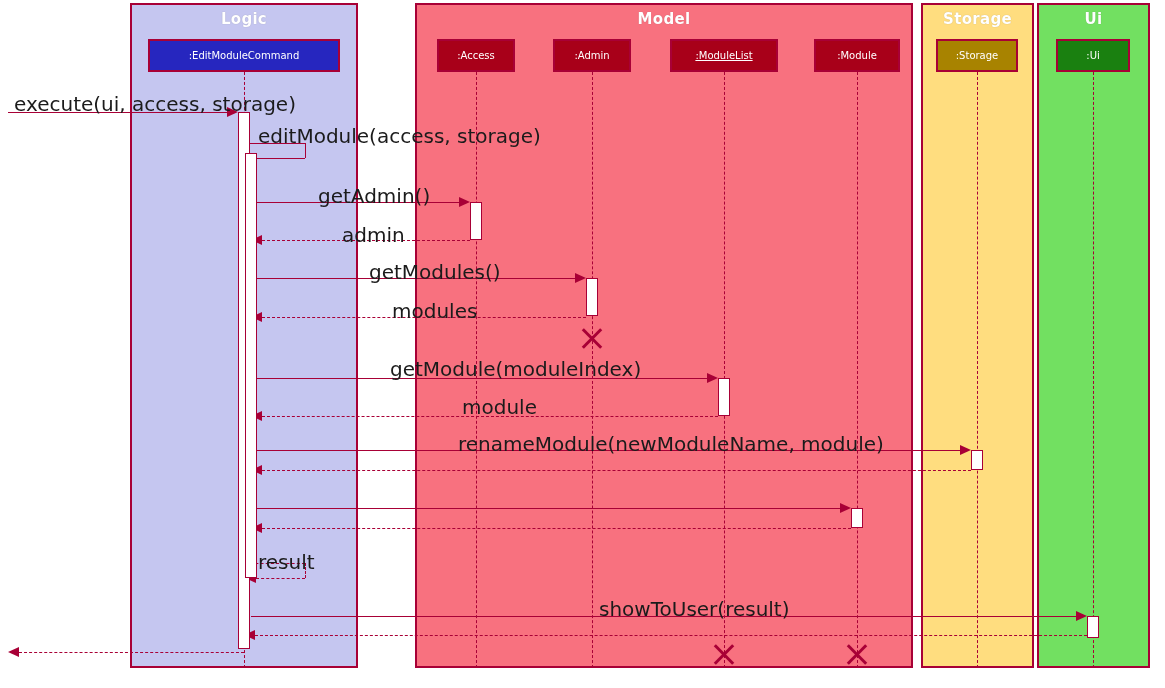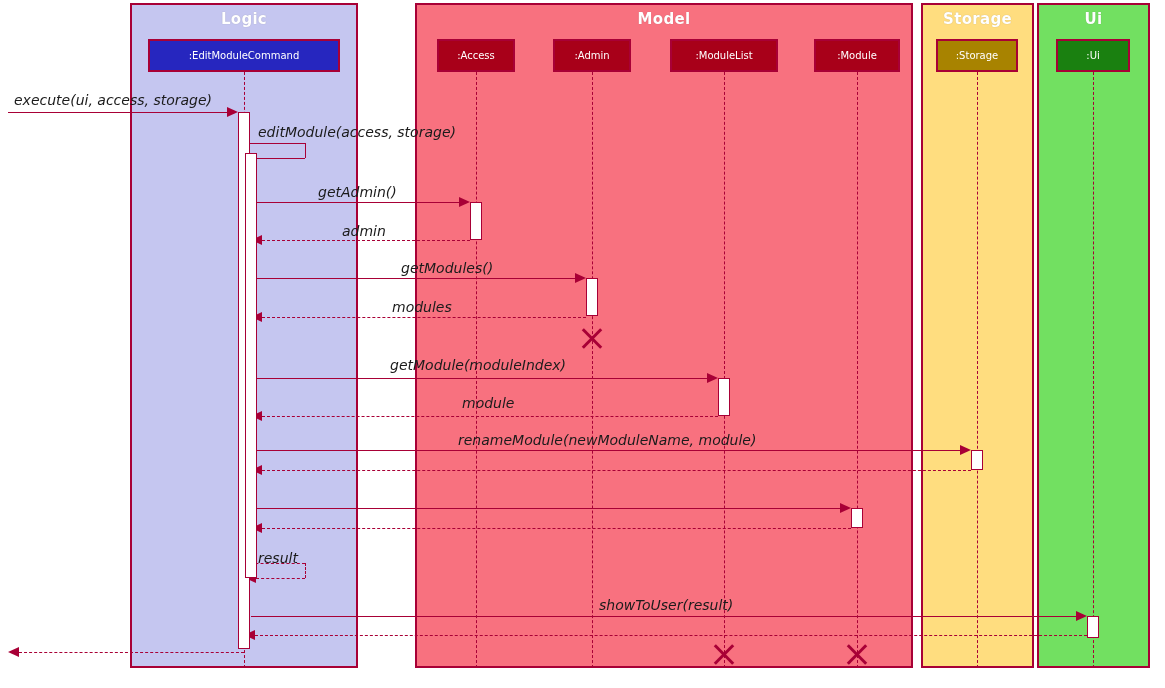--- a/index.html
+++ b/index.html
@@ -83,25 +83,24 @@
     border-bottom: 5px solid transparent;
     border-left: 11px solid #a80036;
   }
   .arrow-left {
     border-top: 5px solid transparent;
     border-bottom: 5px solid transparent;
     border-right: 11px solid #a80036;
   }
   .msg-label {
     position: absolute;
-    font-size: 14px;
+    font-size: 20px;
     color: #1b1b1b;
     white-space: nowrap;
     font-family: "DejaVu Sans", "Liberation Sans", sans-serif;
-    font-style: italic;
   }
   .destroy-x {
     position: absolute;
     width: 26px;
     height: 26px;
   }
   .destroy-x::before, .destroy-x::after {
     content: "";
     position: absolute;
     left: 0;
@@ -138,21 +137,21 @@
     <div class="lifeline" style="left: 1093px; top: 72px; height: 596px;"></div>
     <div class="participant" style="left: 148px; top: 39px; width: 192px; height: 33px; background: rgb(38, 38, 191);">
       <span>:EditModuleCommand</span>
     </div>
     <div class="participant" style="left: 437px; top: 39px; width: 78px; height: 33px; background: rgb(168, 0, 25);">
       <span>:Access</span>
     </div>
     <div class="participant" style="left: 553px; top: 39px; width: 78px; height: 33px; background: rgb(168, 0, 25);">
       <span>:Admin</span>
     </div>
-    <div class="participant" style="left: 670px; top: 39px; width: 108px; height: 33px; background: rgb(168, 0, 25);">
+    <div class="participant" style="left: 670px; top: 39px; width: 108px; height: 33px; background: rgb(168, 0, 25); text-decoration: underline;">
       <span>:ModuleList</span>
     </div>
     <div class="participant" style="left: 814px; top: 39px; width: 86px; height: 33px; background: rgb(168, 0, 25);">
       <span>:Module</span>
     </div>
     <div class="participant" style="left: 936px; top: 39px; width: 82px; height: 33px; background: rgb(168, 131, 0);">
       <span>:Storage</span>
     </div>
     <div class="participant" style="left: 1056px; top: 39px; width: 74px; height: 33px; background: rgb(26, 128, 16);">
       <span>:Ui</span>
@@ -166,21 +165,21 @@
     <div class="arrow-left" style="left: 245px; top: 153px;"></div>
     <div class="msg-label" style="left: 258px; top: 124px;">editModule(access, storage)</div>
     <div class="msg-line" style="left: 251px; top: 202px; width: 208px;"></div>
     <div class="arrow-right" style="left: 459px; top: 197px;"></div>
     <div class="msg-label" style="left: 318px; top: 184px;">getAdmin()</div>
     <div class="msg-line dotted" style="left: 262px; top: 240px; width: 208px;"></div>
     <div class="arrow-left" style="left: 251px; top: 235px;"></div>
     <div class="msg-label" style="left: 342px; top: 223px;">admin</div>
     <div class="msg-line" style="left: 251px; top: 278px; width: 324px;"></div>
     <div class="arrow-right" style="left: 575px; top: 273px;"></div>
-    <div class="msg-label" style="left: 369px; top: 260px; margin-left: 32px;">getModules()</div>
+    <div class="msg-label" style="left: 369px; top: 260px;">getModules()</div>
     <div class="msg-line dotted" style="left: 262px; top: 317px; width: 324px;"></div>
     <div class="arrow-left" style="left: 251px; top: 312px;"></div>
     <div class="msg-label" style="left: 392px; top: 299px;">modules</div>
     <div class="msg-line" style="left: 251px; top: 378px; width: 456px;"></div>
     <div class="arrow-right" style="left: 707px; top: 373px;"></div>
     <div class="msg-label" style="left: 390px; top: 357px;">getModule(moduleIndex)</div>
     <div class="msg-line dotted" style="left: 262px; top: 416px; width: 456px;"></div>
     <div class="arrow-left" style="left: 251px; top: 411px;"></div>
     <div class="msg-label" style="left: 462px; top: 395px;">module</div>
     <div class="msg-line" style="left: 251px; top: 450px; width: 709px;"></div>

